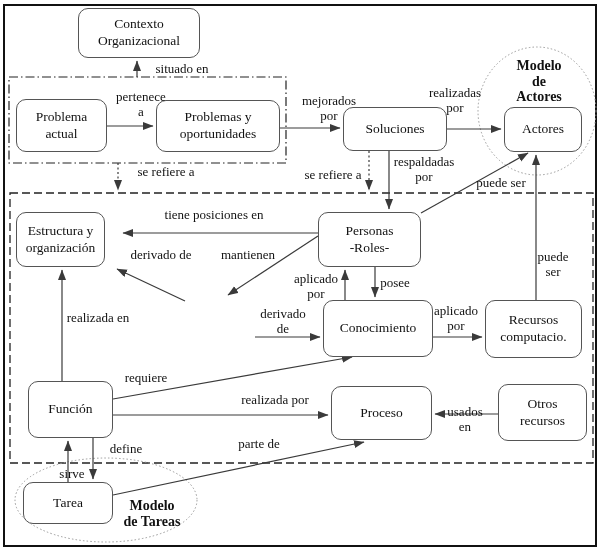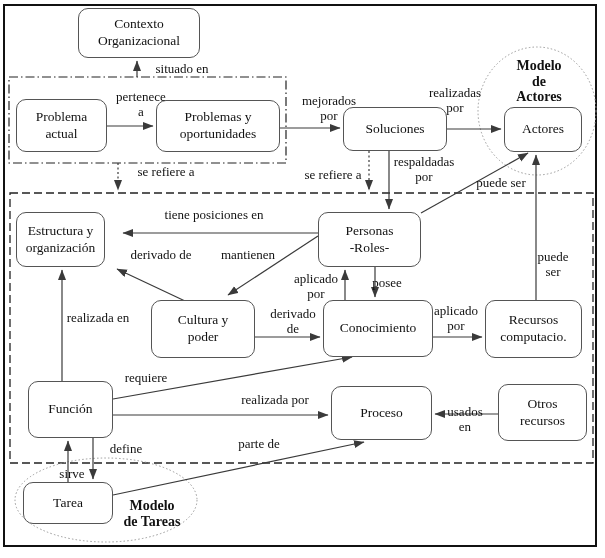--- a/index.html
+++ b/index.html
@@ -102,22 +102,20 @@
   <div class="node" style="left:16px;top:99px;width:91px;height:53px;">Problema
 actual</div>
   <div class="node" style="left:156px;top:100px;width:124px;height:52px;">Problemas y
 oportunidades</div>
   <div class="node" style="left:343px;top:107px;width:104px;height:44px;">Soluciones</div>
   <div class="node" style="left:504px;top:107px;width:78px;height:45px;">Actores</div>
   <div class="node" style="left:16px;top:212px;width:89px;height:55px;">Estructura y
 organización</div>
   <div class="node" style="left:318px;top:212px;width:103px;height:55px;">Personas
 -Roles-</div>
-  <div class="node" style="left:151px;top:300px;width:104px;height:58px;">Cultura y
-poder</div>
   <div class="node" style="left:323px;top:300px;width:110px;height:57px;">Conocimiento</div>
   <div class="node" style="left:485px;top:300px;width:97px;height:58px;">Recursos
 computacio.</div>
   <div class="node" style="left:28px;top:381px;width:85px;height:57px;">Función</div>
   <div class="node" style="left:331px;top:386px;width:101px;height:54px;">Proceso</div>
   <div class="node" style="left:23px;top:482px;width:90px;height:42px;">Tarea</div>
   <div class="node" style="left:498px;top:384px;width:89px;height:57px;">Otros
 recursos</div>
 
   <div class="elabel" style="left:182px;top:69px;">situado en</div>
@@ -132,22 +130,22 @@
   <div class="elabel" style="left:166px;top:172px;">se refiere a</div>
   <div class="elabel" style="left:333px;top:175px;">se refiere a</div>
   <div class="elabel" style="left:501px;top:183px;">puede ser</div>
   <div class="elabel" style="left:553px;top:264px;">puede
 ser</div>
   <div class="elabel" style="left:214px;top:215px;">tiene posiciones en</div>
   <div class="elabel" style="left:161px;top:255px;">derivado de</div>
   <div class="elabel" style="left:248px;top:255px;">mantienen</div>
   <div class="elabel" style="left:316px;top:286px;">aplicado
 por</div>
-  <div class="elabel" style="left:387px;top:283px;">posee</div>
-  <div class="elabel" style="left:293px;top:321px;">derivado
+  <div class="elabel" style="left:395px;top:283px;">posee</div>
+  <div class="elabel" style="left:283px;top:321px;">derivado
 de</div>
   <div class="elabel" style="left:456px;top:318px;">aplicado
 por</div>
   <div class="elabel" style="left:98px;top:318px;">realizada en</div>
   <div class="elabel" style="left:146px;top:378px;">requiere</div>
   <div class="elabel" style="left:275px;top:400px;">realizada por</div>
   <div class="elabel" style="left:465px;top:419px;">usados
 en</div>
   <div class="elabel" style="left:259px;top:444px;">parte de</div>
   <div class="elabel" style="left:114px;top:449px;margin-left:12px;">define</div>

